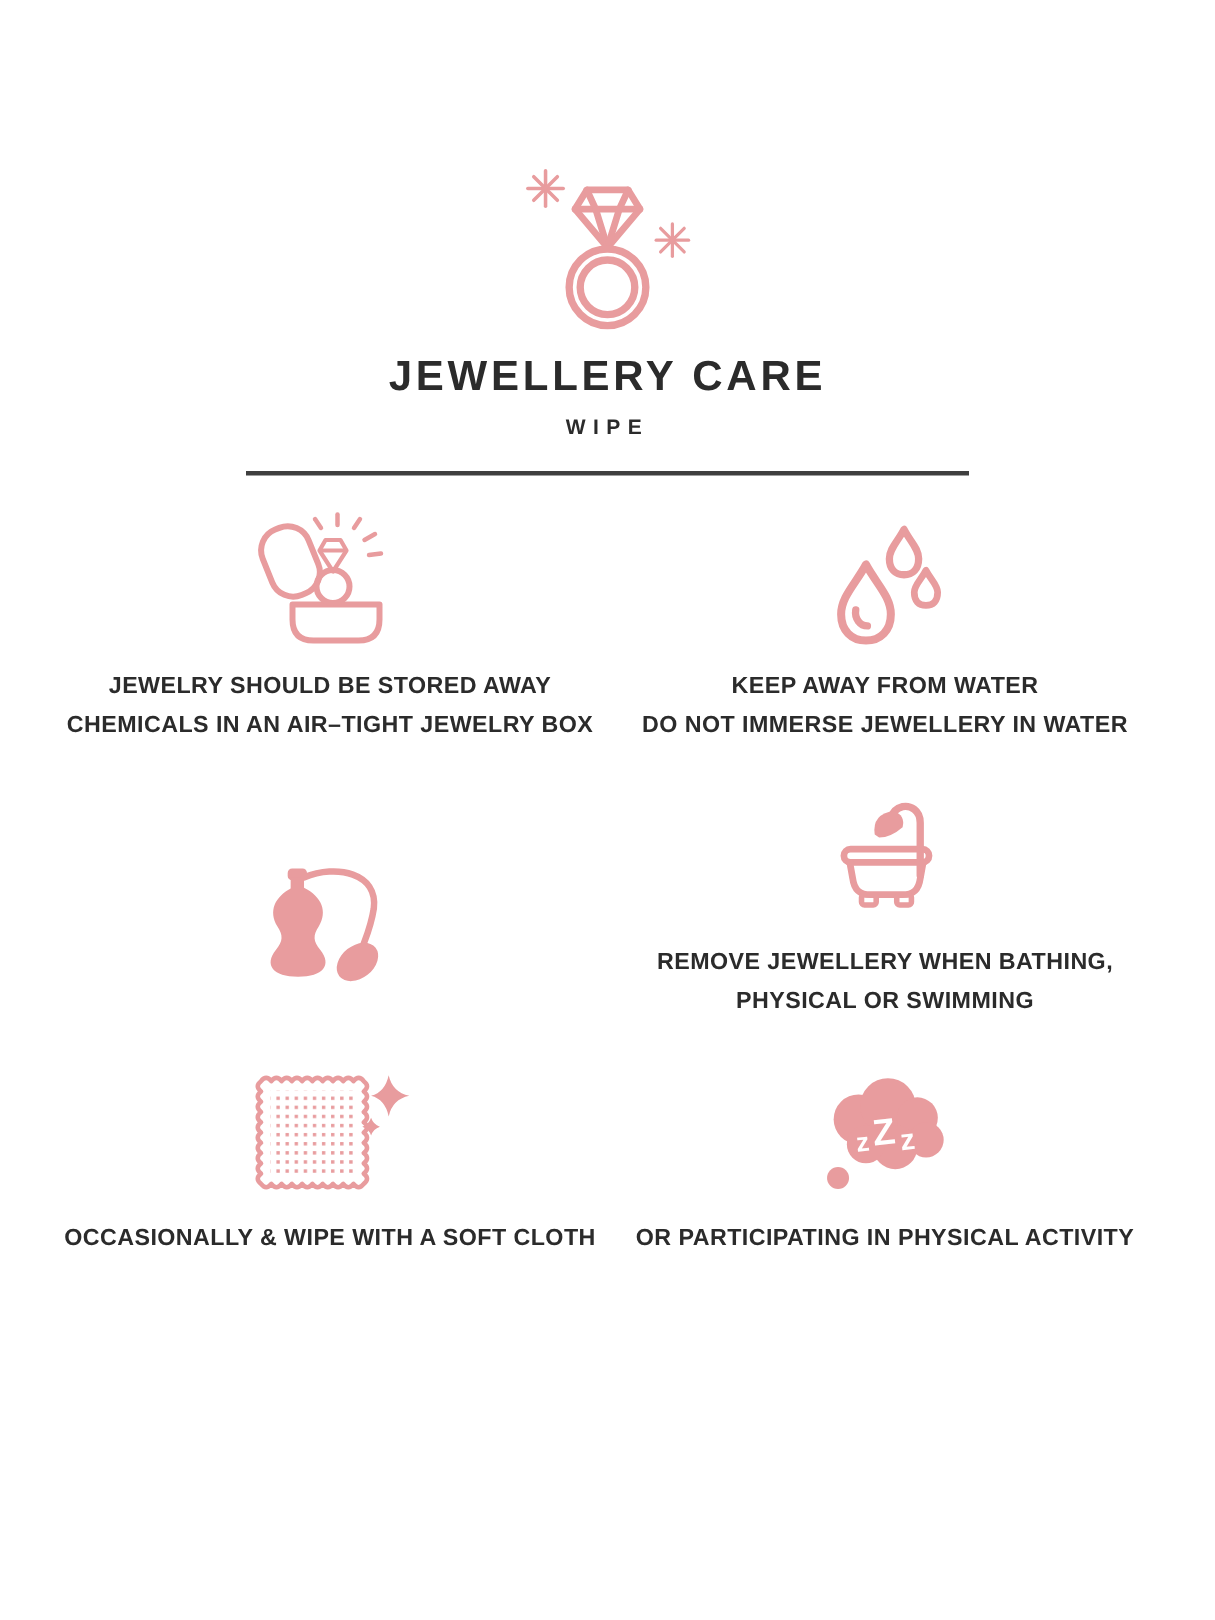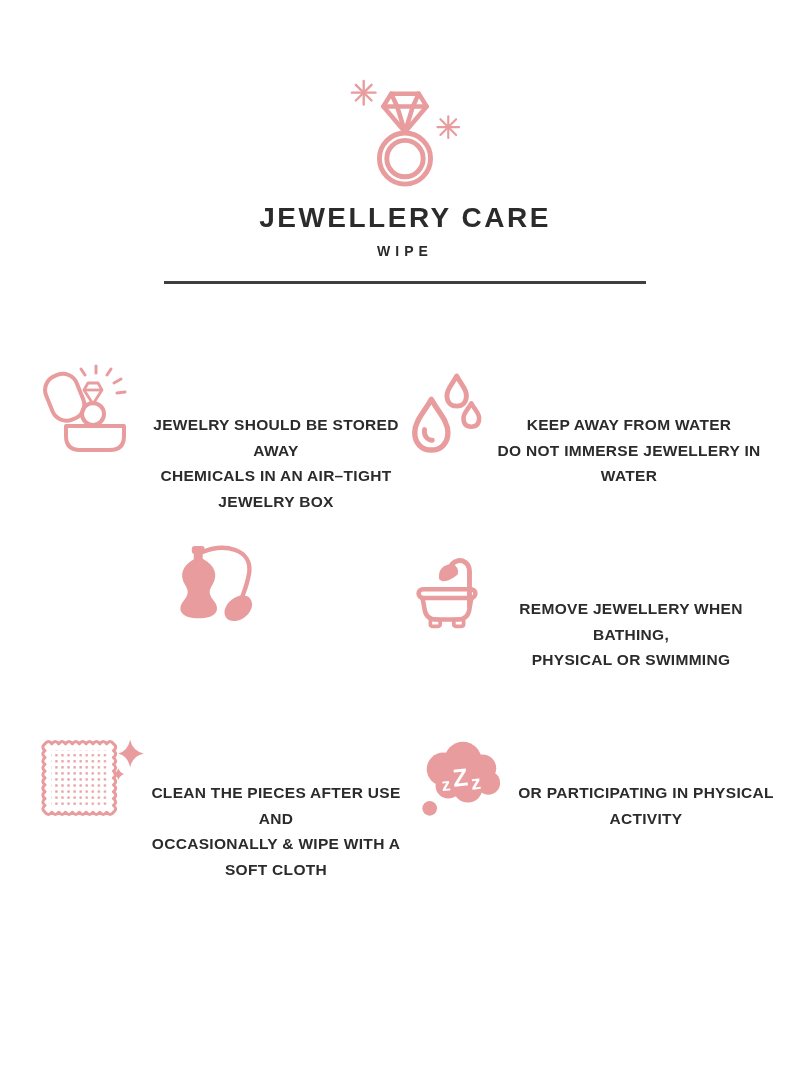--- a/index.html
+++ b/index.html
@@ -8,41 +8,41 @@
     --divider:#3F3F3F;
     --bg:#FFFFFF;
   }
   *{margin:0;padding:0;box-sizing:border-box;}
   html,body{background:#fff;}
   .page{
     width:810px;height:1080px;background:var(--bg);
     font-family:"Liberation Sans",sans-serif;
     margin:0 auto;overflow:hidden;position:relative;
   }
-  .header{padding-top:76px;text-align:center;}
+  .header{padding-top:109px;text-align:center;}
   .header .ring-wrap{display:flex;justify-content:center;}
   .page-title{
     font-size:28px;font-weight:700;letter-spacing:2.5px;
     color:var(--text);margin-top:14px;
   }
   .page-subtitle{
     font-size:14px;font-weight:700;letter-spacing:5px;
     color:var(--text);margin-top:9px;
   }
   .divider{
     width:482px;height:3px;background:var(--divider);
     margin:22px auto 0;border:none;
   }
   .grid{
     width:740px;margin:0 auto;
     display:grid;grid-template-columns:1fr 1fr;
   }
   .tip{
-    height:184px;display:flex;flex-direction:row;
-    align-items:flex-end;justify-content:flex-end;
+    height:184px;display:flex;flex-direction:column;
+    align-items:center;justify-content:flex-end;
   }
   .icon-wrap{
     flex:1;display:flex;align-items:flex-end;justify-content:center;
     padding-bottom:12px;
   }
   .caption{
     font-size:15.5px;font-weight:700;letter-spacing:0.3px;
     line-height:1.65;color:var(--text);text-align:center;
     height:56px;
   }
@@ -175,21 +175,20 @@
             q3.5,-4.5 7,0 q3.5,-4.5 7,0 q3.5,-4.5 7,0 q3.5,-4.5 7,0 q3.5,-4.5 7,0 q3.5,-4.5 7,0 q3.5,-4.5 7,0 q3.5,-4.5 7,0 q3.5,-4.5 7,0 q3.5,-4.5 7,0
             q4.5,3.5 0,7 q4.5,3.5 0,7 q4.5,3.5 0,7 q4.5,3.5 0,7 q4.5,3.5 0,7 q4.5,3.5 0,7 q4.5,3.5 0,7 q4.5,3.5 0,7 q4.5,3.5 0,7 q4.5,3.5 0,7
             q-3.5,4.5 -7,0 q-3.5,4.5 -7,0 q-3.5,4.5 -7,0 q-3.5,4.5 -7,0 q-3.5,4.5 -7,0 q-3.5,4.5 -7,0 q-3.5,4.5 -7,0 q-3.5,4.5 -7,0 q-3.5,4.5 -7,0 q-3.5,4.5 -7,0
             q-4.5,-3.5 0,-7 q-4.5,-3.5 0,-7 q-4.5,-3.5 0,-7 q-4.5,-3.5 0,-7 q-4.5,-3.5 0,-7 q-4.5,-3.5 0,-7 q-4.5,-3.5 0,-7 q-4.5,-3.5 0,-7 q-4.5,-3.5 0,-7 q-4.5,-3.5 0,-7 Z"></path>
           <rect x="16.5" y="16.5" width="57" height="57" fill="url(#dotp)"></rect>
           <path class="fill" d="M97,6 Q99.5,17.5 111,20 Q99.5,22.5 97,34 Q94.5,22.5 85,20 Q94.5,17.5 97,6 Z"></path>
           <path class="fill" d="M85,35 Q86.5,39.5 91,41 Q86.5,42.5 85,47 Q83.5,42.5 79,41 Q83.5,39.5 85,35 Z"></path>
         </svg>
       </div>
       <p class="caption">
-        <span>CLEAN THE PIECES AFTER USE AND</span>
         <span>OCCASIONALLY &amp; WIPE WITH A SOFT CLOTH</span>
       </p>
     </div>
 
     <div class="tip">
       <div class="icon-wrap">
         <svg width="112" height="90" viewBox="0 0 112 92">
           <g class="fill">
             <circle cx="38" cy="36" r="17"></circle>
             <circle cx="58" cy="27" r="19"></circle>

